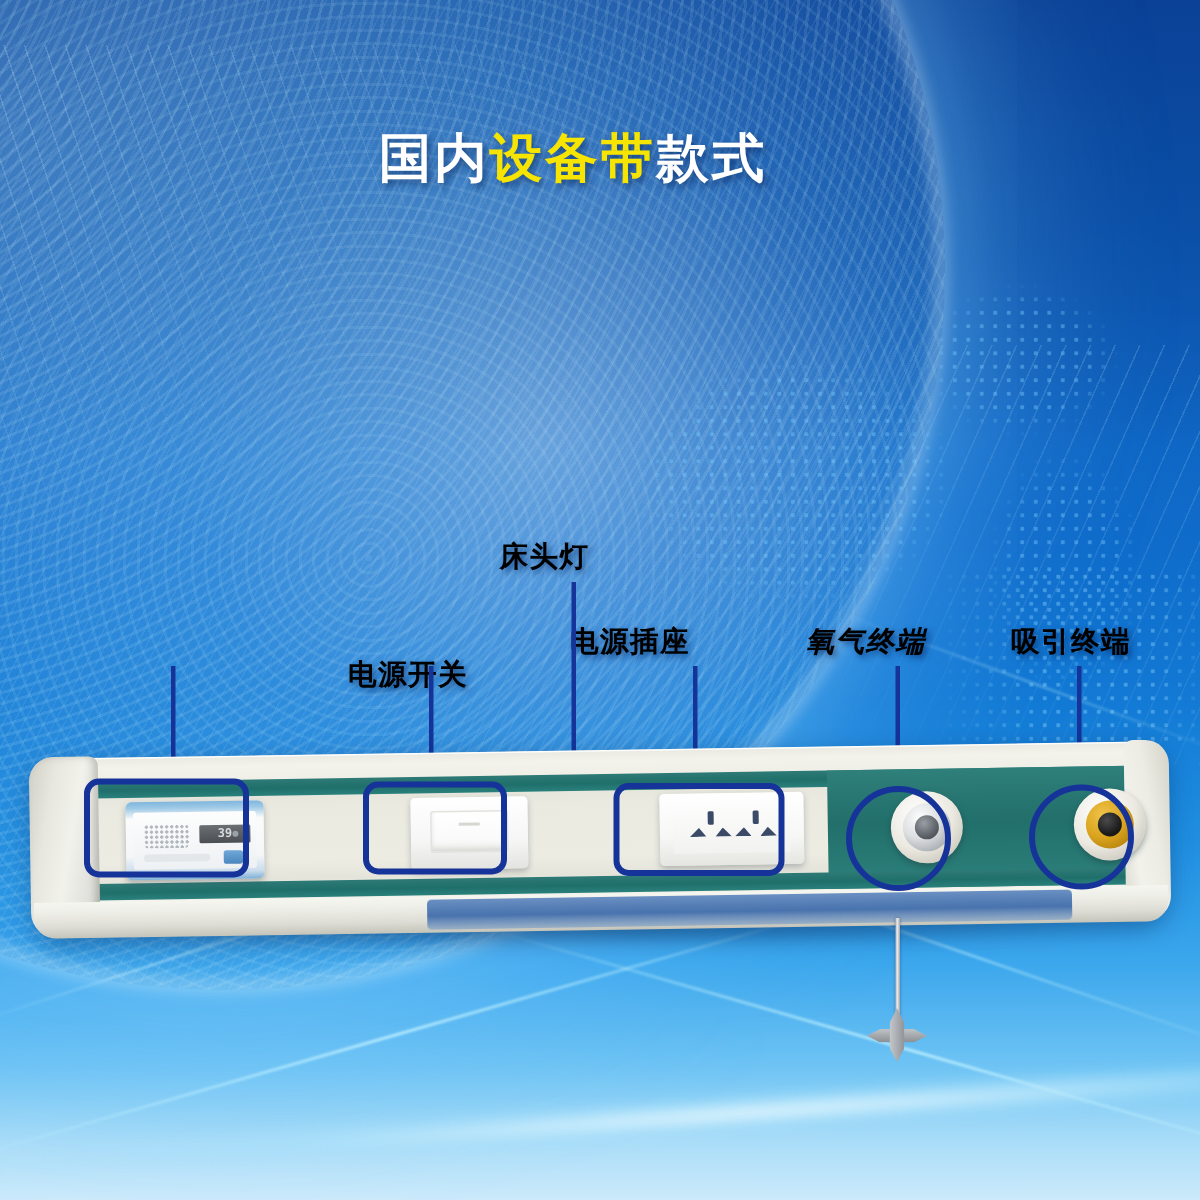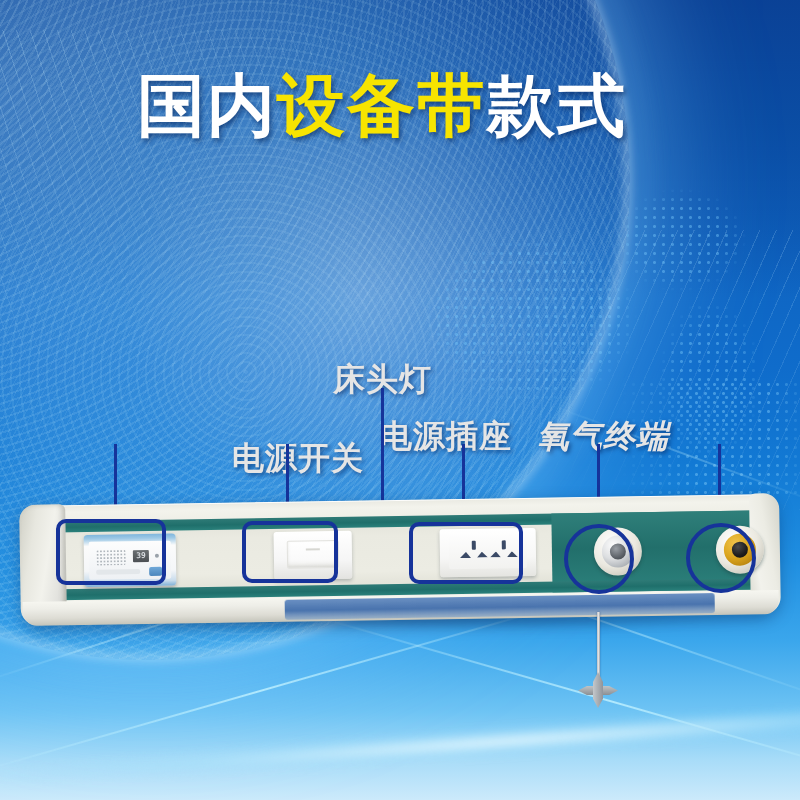--- a/index.html
+++ b/index.html
@@ -108,38 +108,38 @@
   .fine-lines2{
     position:absolute; left:330px; top:230px; width:470px; height:280px;
     background-image:repeating-linear-gradient(-66deg, rgba(185,230,255,.20) 0 1px, rgba(0,0,0,0) 1px 15px);
     -webkit-mask-image:linear-gradient(to bottom left, #000, transparent 75%);
     mask-image:linear-gradient(to bottom left, #000, transparent 75%);
   }
 
   
   .headline{ position:absolute; left:0; top:78px; width:800px; }
   .hl-line1{
-    text-align:center; font-size:68px; font-weight:bold; letter-spacing:2px;
+    text-align:center; font-size:35px; font-weight:bold; letter-spacing:2px;
     line-height:56px; padding-right:36px;
   }
   .hl-line2{
     text-align:center; font-size:54px; font-weight:bold; letter-spacing:2px;
     line-height:60px; margin-top:24px; padding-left:10px;
   }
   .w{ color:#ffffff; text-shadow:2px 3px 5px rgba(3,35,90,.60); }
   .y{ color:#f7e400; text-shadow:2px 3px 5px rgba(3,35,90,.60); }
   .big-y{
     color:#f7e400; font-size:96px; font-weight:bold; line-height:60px;
     text-shadow:3px 4px 7px rgba(3,35,90,.55);
     display:inline-block; vertical-align:-16px; margin-left:76px;
   }
 
   
   .label{
-    position:absolute; color:#e5e5e5; font-weight:bold; font-size:32px;
+    position:absolute; color:#000000; font-weight:bold; font-size:19px;
     white-space:nowrap; letter-spacing:1px;
     text-shadow:2px 2px 4px rgba(5,40,100,.65);
   }
   .leader{ position:absolute; background:#16339a; width:3px; }
 
   
   .panel{
     position:absolute; left:22px; top:500px; width:756px; height:118px;
     transform:rotate(-0.9deg);
   }
@@ -203,21 +203,21 @@
     background:linear-gradient(to bottom,#fdfdfd,#eef1f4);
     border-radius:2px;
   }
   .ic-grille{
     position:absolute; left:7px; top:8px; width:30px; height:16px;
     background-image:radial-gradient(rgba(120,130,140,.55) .9px, rgba(0,0,0,0) 1.1px);
     background-size:3.4px 3.4px;
     border-radius:3px;
   }
   .ic-screen{
-    position:absolute; left:44px; top:9px; width:16px; height:12px;
+    position:absolute; left:44px; top:9px; width:34px; height:12px;
     background:linear-gradient(#6b6f72,#4b4f53);
     border-radius:1px;
     color:#d8dce0; font-size:8px; line-height:12px; text-align:center;
     font-family:"DejaVu Sans Mono","Liberation Mono",monospace; font-weight:bold;
   }
   .ic-dot{ position:absolute; left:66px; top:13px; width:4px; height:4px; border-radius:50%; background:#9aa2aa; }
   .ic-bar{ position:absolute; left:7px; top:28px; width:44px; height:5px; background:#e3e7ea; border-radius:2px; }
   .ic-btn{ position:absolute; left:60px; top:26px; width:13px; height:9px; background:linear-gradient(#6fa8d8,#4b86bd); border-radius:2px; }
 
   .switch{
@@ -310,20 +310,21 @@
   <div class="glowband"></div>
 
   <div class="headline">
     <div class="hl-line1"><span class="w">国内</span><span class="y">设备带</span><span class="w">款式</span></div>
   </div>
 
   <div class="label" style="left:232px; top:437px;text-align:center;">电源开关</div>
   <div class="label" style="left:333px; top:358px;">床头灯</div>
   <div class="label" style="left:380px; top:415px;">电源插座</div>
   <div class="label" style="left:537px; top:415px;font-style:italic;">氧气终端</div>
+  <div class="label" style="left:674px; top:415px;">吸引终端</div>
 
   <div class="leader" style="left:114px; top:444px; height:86px;"></div>
   <div class="leader" style="left:286px; top:444px; height:86px;"></div>
   <div class="leader" style="left:381px; top:388px; height:222px;"></div>
   <div class="leader" style="left:462px; top:444px; height:86px;"></div>
   <div class="leader" style="left:597px; top:444px; height:82px;"></div>
   <div class="leader" style="left:718px; top:444px; height:82px;"></div>
 
   <div class="panel-shadow"></div>
 

